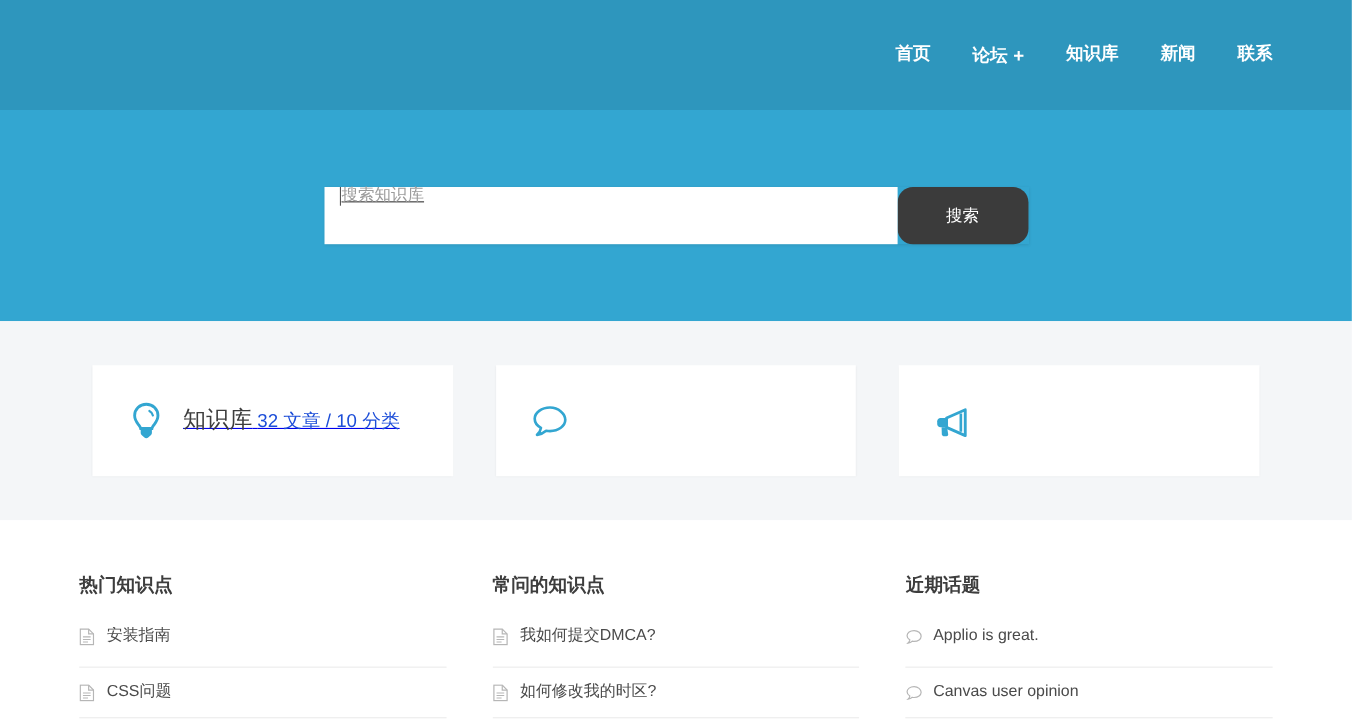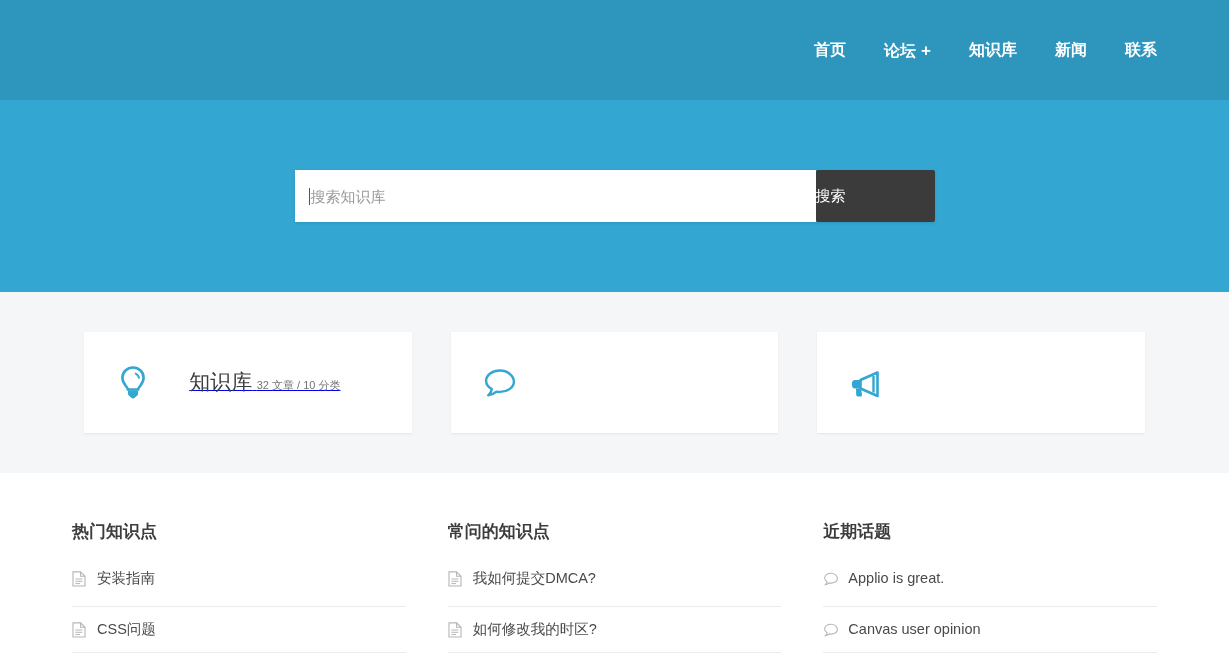--- a/index.html
+++ b/index.html
@@ -34,36 +34,37 @@
   .hero {
     height:192px; background:#33a6d1;
     display:flex; align-items:center; justify-content:center;
   }
   .search-wrap {
     display:flex; width:640px; height:52px;
     box-shadow:0 1px 3px rgba(0,0,0,.10);
   }
   .search-field {
     flex:1; background:#ffffff; border:none;
-    display:flex; align-items:center; padding:0 14px;
+    display:flex; align-items:flex-start; padding:0 14px;
     position:relative;
+    text-decoration:underline;
   }
   .caret {
     width:1px; height:17px; background:#555; flex:none;
   }
   .search-placeholder {
     color:#9b9b9b; font-size:15px; line-height:1;
     margin-left:1px;
   }
   .search-button {
     width:119px; background:#3b3b3b; color:#ffffff;
     border:none; font-size:15px; font-weight:400;
     font-family:inherit; cursor:pointer;
-    border-radius:2px;
-    display:flex; align-items:center; 
+    border-radius:14px;
+    display:flex; align-items:center; justify-content:center;
   }
 
   
   .cards-band {
     background:#f4f6f8; height:181px;
     display:flex; align-items:center; justify-content:center;
   }
   .cards-row {
     display:flex; gap:39px; width:1061px;
   }
@@ -74,21 +75,21 @@
     position:relative;
   }
   .card-icon { width:46px; height:46px; flex:none; }
   .card-text {
     flex:1; text-align:center; margin-left:-12px;
   }
   .card-title {
     font-size:21px; color:#3d3d3d; font-weight:400;
     line-height:1.25; margin-bottom:4px;
   }
-  .card-meta { font-size:11px; color:#737373; line-height:1.3;text-align:center; }
+  .card-meta { font-size:17px; color:#1d4ed8; line-height:1.3;text-align:center; }
 
   
   .columns-band {
     background:#ffffff; padding:49px 72px 0 72px;
     display:flex; gap:42px;
   }
   .column { flex:1; min-width:0; }
   .column-title {
     font-size:17px; color:#3d3d3d; font-weight:700;
     margin-bottom:19px; line-height:1.2;

